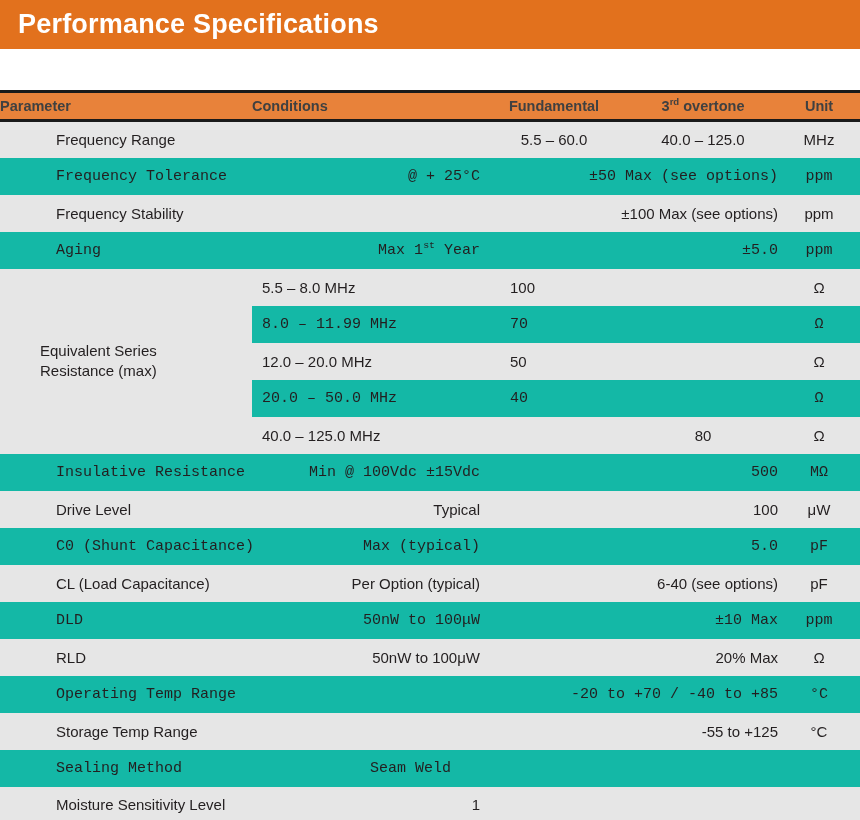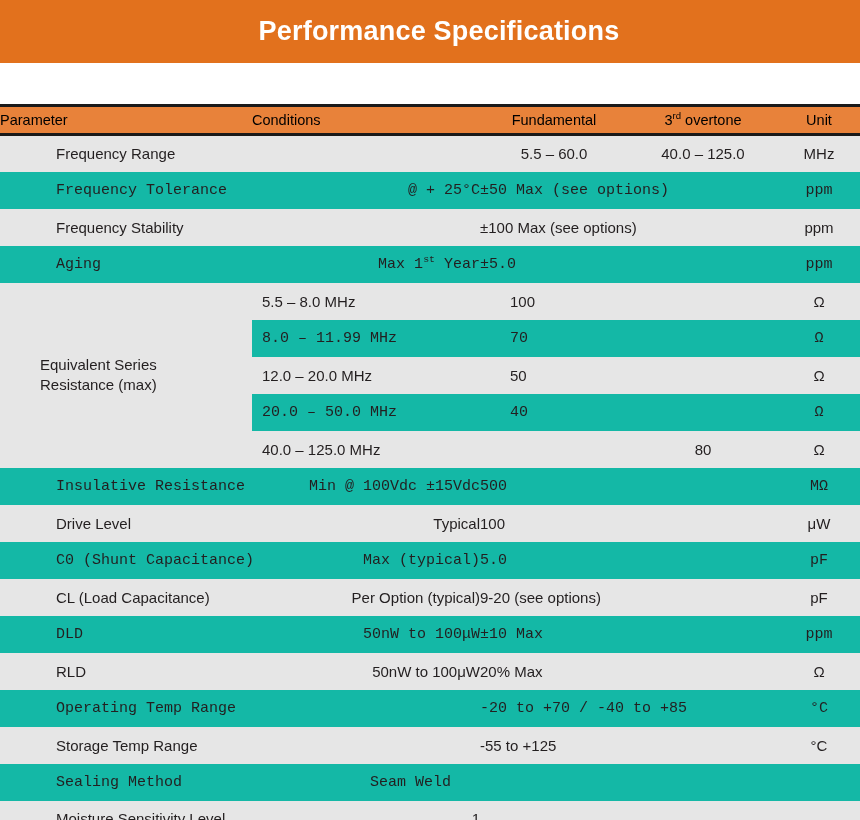--- a/index.html
+++ b/index.html
@@ -8,26 +8,25 @@
     width: 860px;
     height: 820px;
     background: #ffffff;
     font-family: "Liberation Sans", sans-serif;
     overflow: hidden;
   }
 
   
   .title-banner {
     width: 860px;
-    height: 63px;
+    height: 49px;
     background: #e2711d;
     display: flex;
     align-items: center;
     padding-left: 18px;
-    justify-content: center;
   }
   .title-banner .title-text {
     color: #ffffff;
     font-size: 27px;
     font-weight: bold;
     letter-spacing: 0.2px;
     line-height: 1;
   }
 
   
@@ -48,23 +47,23 @@
   .spec-table col.c-cond  { width: 228px; }
   .spec-table col.c-fund  { width: 148px; }
   .spec-table col.c-over  { width: 150px; }
   .spec-table col.c-unit  { width: 82px;  }
 
   
   thead tr.header-row {
     background: #e8823a;
   }
   thead tr.header-row th {
-    color: #000000;
+    color: #404040;
     font-size: 14.5px;
-    font-weight: normal;
+    font-weight: bold;
     height: 29px;
     padding: 0;
     border-top: 3px solid #1a1a1a;
     border-bottom: 3px solid #1a1a1a;
     vertical-align: middle;
     white-space: nowrap;
     margin-left: 48px;
   }
   th.h-param { text-align: left;  padding-left: 8px; }
   th.h-cond  { text-align: left;  padding-left: 10px; }
@@ -98,21 +97,21 @@
   td.c-cond-cell {
     padding-left: 10px;
     text-align: right;
     margin-top: 32px;
   }
   td.c-fund-cell { text-align: center; }
   td.c-over-cell { text-align: center; }
   td.c-unit-cell { text-align: center; }
 
   
-  td.c-span-cell { text-align: left; }
+  td.c-span-cell { text-align: right; }
   
   td.c-span3-cell { text-align: left; padding-left: 118px; }
 
   
   td.esr-label {
     padding-left: 40px;
     text-align: left;
     background: #e6e6e6 !important;
     line-height: 1.35;
     vertical-align: middle;
@@ -243,21 +242,21 @@
     <tr class="row-white">
       <td class="c-param-cell">C0 (Shunt Capacitance)</td>
       <td class="c-cond-cell">Max (typical)</td>
       <td class="c-span-cell" colspan="2">5.0</td>
       <td class="c-unit-cell">pF</td>
     </tr>
 
     <tr class="row-gray">
       <td class="c-param-cell">CL (Load Capacitance)</td>
       <td class="c-cond-cell">Per Option (typical)</td>
-      <td class="c-span-cell" colspan="2">9-20 (see options)</td>
+      <td class="c-span-cell" colspan="2">6-40 (see options)</td>
       <td class="c-unit-cell">pF</td>
     </tr>
 
     <tr class="row-white">
       <td class="c-param-cell">DLD</td>
       <td class="c-cond-cell">50nW to 100μW</td>
       <td class="c-span-cell" colspan="2">±10 Max</td>
       <td class="c-unit-cell">ppm</td>
     </tr>
 

